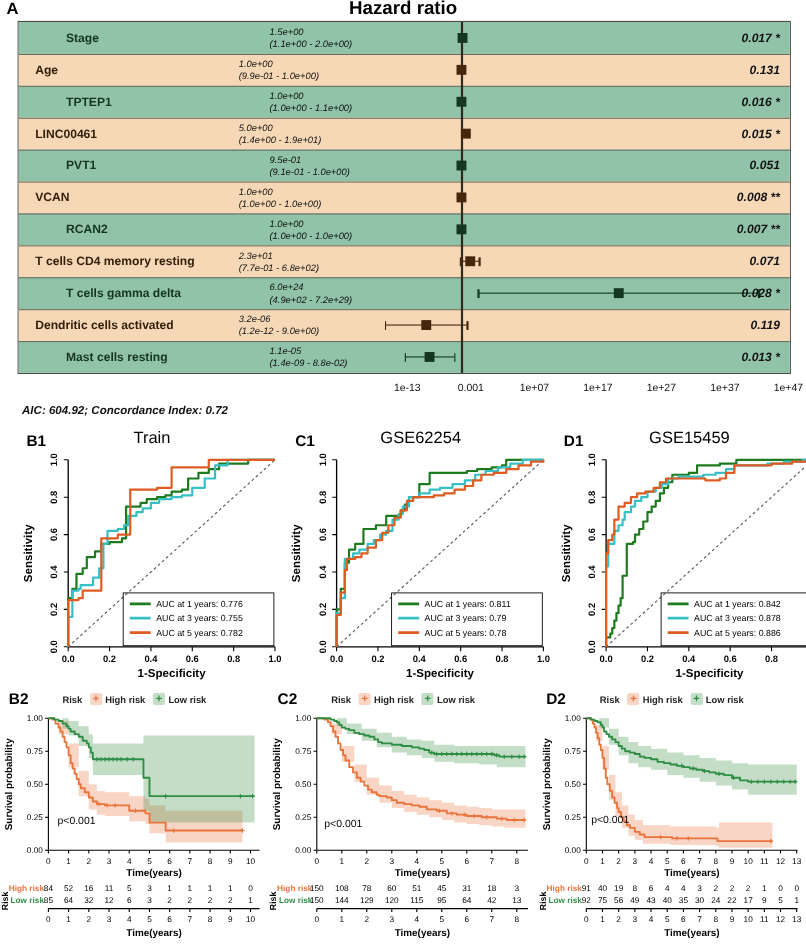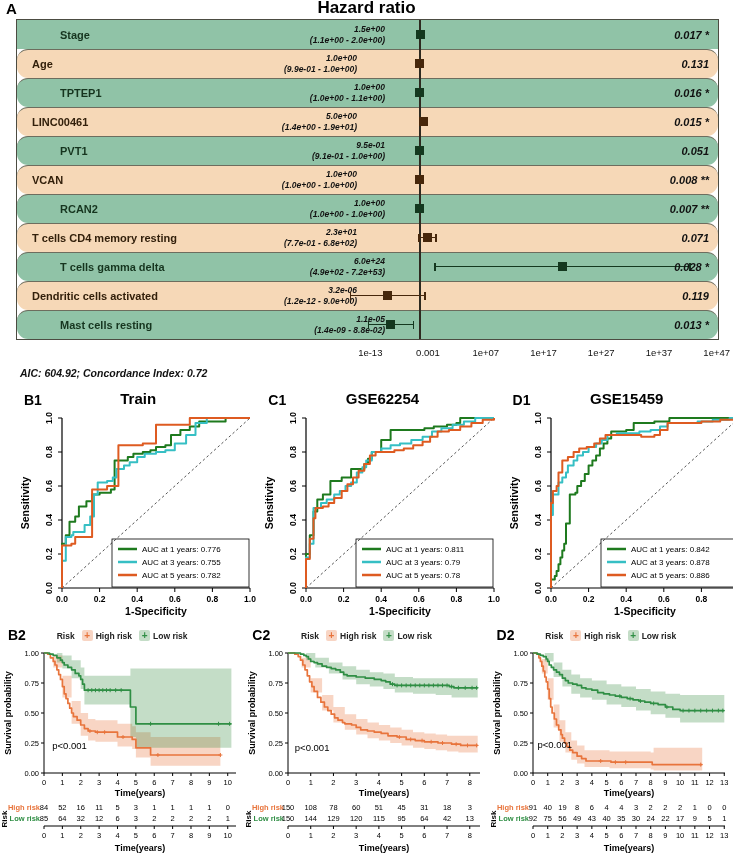--- a/index.html
+++ b/index.html
@@ -3,43 +3,43 @@
 <meta charset="utf-8">
 <style>
   html,body{margin:0;padding:0;background:#fff;}
   body{width:733px;height:864px;position:relative;font-family:"Liberation Sans",sans-serif;overflow:hidden;}
   .plabel{position:absolute;font-weight:bold;font-size:15px;color:#000;}
   
   .panel-a{position:absolute;top:0;left:0;width:733px;height:390px;}
   .pa-title{position:absolute;top:-2px;left:0;width:733px;text-align:center;font-size:17px;font-weight:bold;color:#000;}
   .forest-table{position:absolute;top:19px;left:16px;width:701px;border:1.5px solid #4c4c42;box-sizing:content-box;}
   .forest-row{display:flex;align-items:center;height:29px;box-sizing:border-box;position:relative;}
-  .forest-row + .forest-row{border-top:1px solid #6d6d5e;border-radius:11px;}
+  .forest-row + .forest-row{border-top:1px solid #6d6d5e;}
   .bg-green{background:#90C3A7;padding-left:28px;}
   .bg-orange{background:#F6D8B7;}
   .fr-label{width:185px;padding-left:15px;font-size:11px;font-weight:bold;}
   .bg-green .fr-label{color:#16351f;}
   .bg-orange .fr-label{color:#33200b;}
-  .fr-est{width:140px;text-align:right;font-size:8.5px;font-weight:bold;font-style:italic;line-height:1.25;color:#111;}
+  .fr-est{width:140px;text-align:left;font-size:8.5px;font-weight:normal;font-style:italic;line-height:1.25;color:#111;}
   .fr-p{position:absolute;right:9px;font-size:11px;font-weight:bold;font-style:italic;color:#111;z-index:3;}
   .forest-overlay{position:absolute;top:0;left:310px;width:381px;height:100%;pointer-events:none;z-index:1;}
   .fo-vline{position:absolute;top:0;bottom:0;width:1.5px;background:#2e2a20;}
   .fo-whisker{position:absolute;height:1.5px;}
   .fo-cap{position:absolute;width:1.5px;height:8px;}
   .fo-square{position:absolute;width:9px;height:9px;}
   .forest-axis{position:absolute;top:347px;left:326px;width:381px;height:14px;margin-left:27px;}
   .fa-tick{position:absolute;width:44px;margin-left:-22px;text-align:center;font-size:9.5px;color:#111;}
   .pa-foot{position:absolute;left:20px;font-size:10.5px;font-weight:bold;font-style:italic;color:#111;}
   
   .roc-row{position:absolute;top:390px;left:16px;width:733px;height:235px;display:flex;}
   .km-row{position:absolute;top:625px;left:0;width:733px;height:239px;display:flex;}
   .roc-panel{width:244.3px;height:235px;position:relative;}
   .km-panel{width:244.3px;height:239px;position:relative;}
   .plabel2{position:absolute;left:8px;top:2px;font-weight:bold;font-size:14px;color:#000;z-index:2;}
-  .roc-title{position:absolute;top:0;left:0;width:100%;text-align:center;font-size:15px;font-weight:bold;color:#000;}
+  .roc-title{position:absolute;top:0;left:0;width:100%;text-align:center;font-size:15px;font-weight:normal;color:#000;}
   .chart-host{position:absolute;top:18px;left:0;}
   .km-legend{position:absolute;top:5px;left:0;width:100%;display:flex;justify-content:center;align-items:center;gap:7px;font-size:8.5px;font-weight:bold;color:#222;z-index:1;}
   .kl-swatch{display:inline-flex;align-items:center;justify-content:center;width:11px;height:11px;border-radius:2px;font-size:10px;font-weight:bold;line-height:1;}
   .kl-item{display:inline-flex;align-items:center;gap:3px;}
   .km-host{position:absolute;top:22px;left:0;}
   .km-table-host{position:absolute;top:174px;left:0;}
 </style>
 </head>
 <body>
 
@@ -110,21 +110,21 @@
           <div class="fr-est">
             <div>2.3e+01</div>
             <div>(7.7e-01 - 6.8e+02)</div>
           </div>
           <div class="fr-p">0.071</div>
         </div>
         <div class="forest-row bg-green">
           <div class="fr-label">T cells gamma delta</div>
           <div class="fr-est">
             <div>6.0e+24</div>
-            <div>(4.9e+02 - 7.2e+53)</div>
+            <div>(4.9e+02 - 7.2e+29)</div>
           </div>
           <div class="fr-p">0.028 *</div>
         </div>
         <div class="forest-row bg-orange">
           <div class="fr-label">Dendritic cells activated</div>
           <div class="fr-est">
             <div>3.2e-06</div>
             <div>(1.2e-12 - 9.0e+00)</div>
           </div>
           <div class="fr-p">0.119</div>

